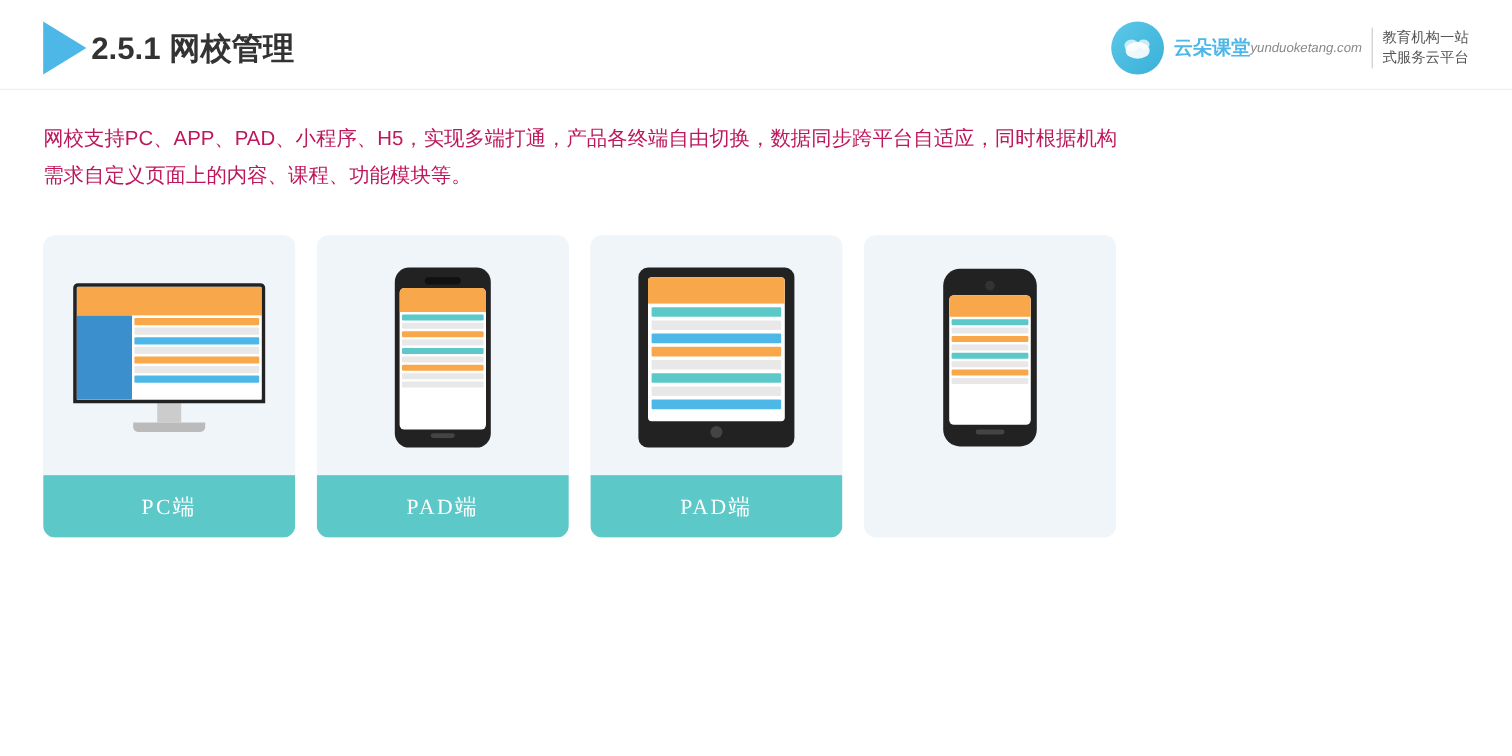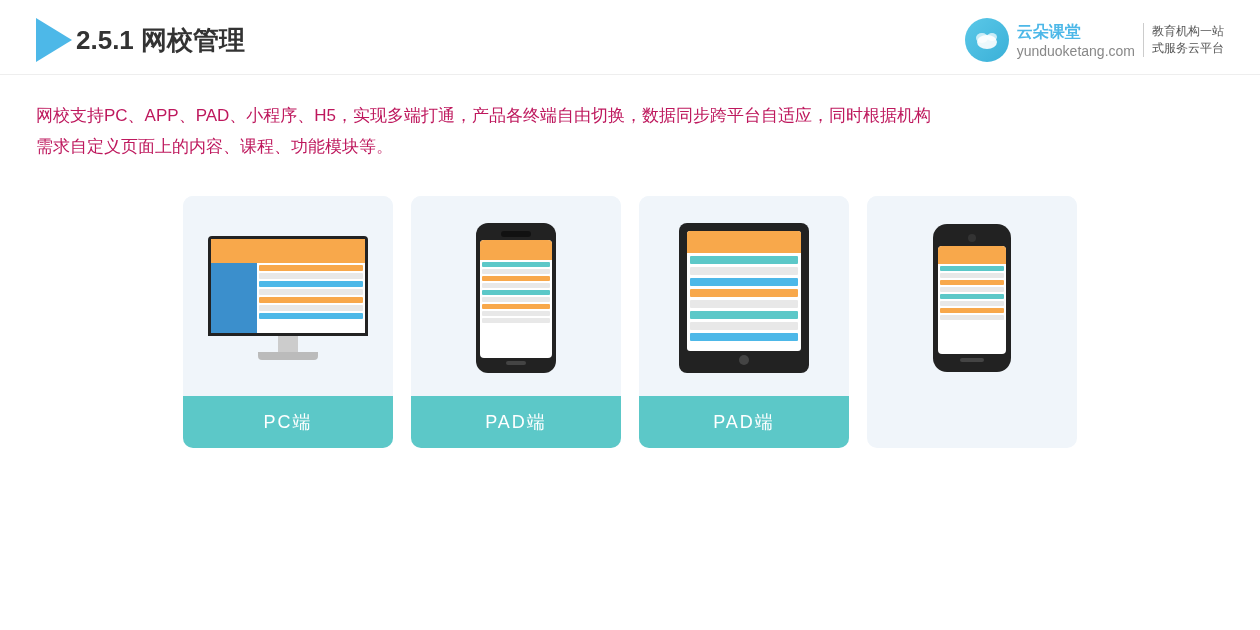--- a/index.html
+++ b/index.html
@@ -56,32 +56,34 @@
       display: flex;
       align-items: center;
       justify-content: center;
       font-size: 18px;
       color: white;
       font-weight: bold;
     }
 
     .brand-text-block {
       display: flex;
-      flex-direction: column;
+      flex-direction: row;
+      align-items: center;
     }
 
     .brand-name {
       font-size: 16px;
       color: #4db8e8;
       font-weight: bold;
     }
 
     .brand-url {
-      font-size: 14px;
+      font-size: 11px;
       color: #888;
+      font-style: italic;
     }
 
     .brand-tagline {
       font-size: 12px;
       color: #555;
       border-left: 1px solid #ccc;
       padding-left: 8px;
       line-height: 1.4;
     }
 
@@ -89,21 +91,22 @@
       padding: 26px 36px 10px 36px;
       font-size: 17px;
       color: #be185d;
       line-height: 1.8;
     }
 
     .cards-section {
       display: flex;
       gap: 18px;
       padding: 24px 36px 20px 36px;
-      justify-content: center;
+      justify-content: flex-start;
+      font-family: Liberation Serif, serif;
     }
 
     .device-card {
       background: #f0f5fa;
       border-radius: 10px;
       width: 210px;
       display: flex;
       flex-direction: column;
       align-items: center;
       overflow: hidden;

